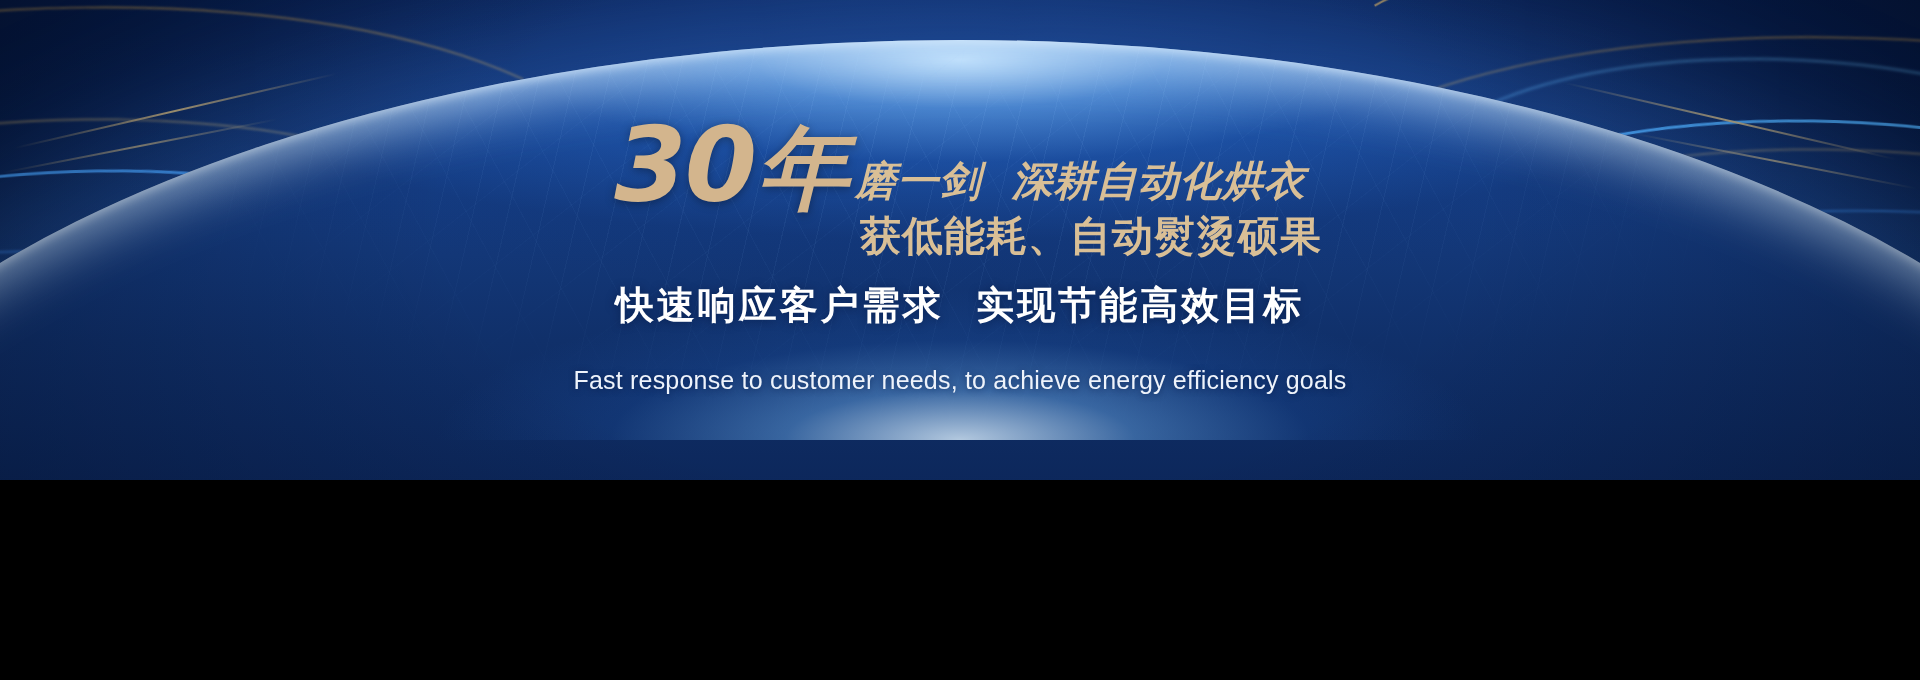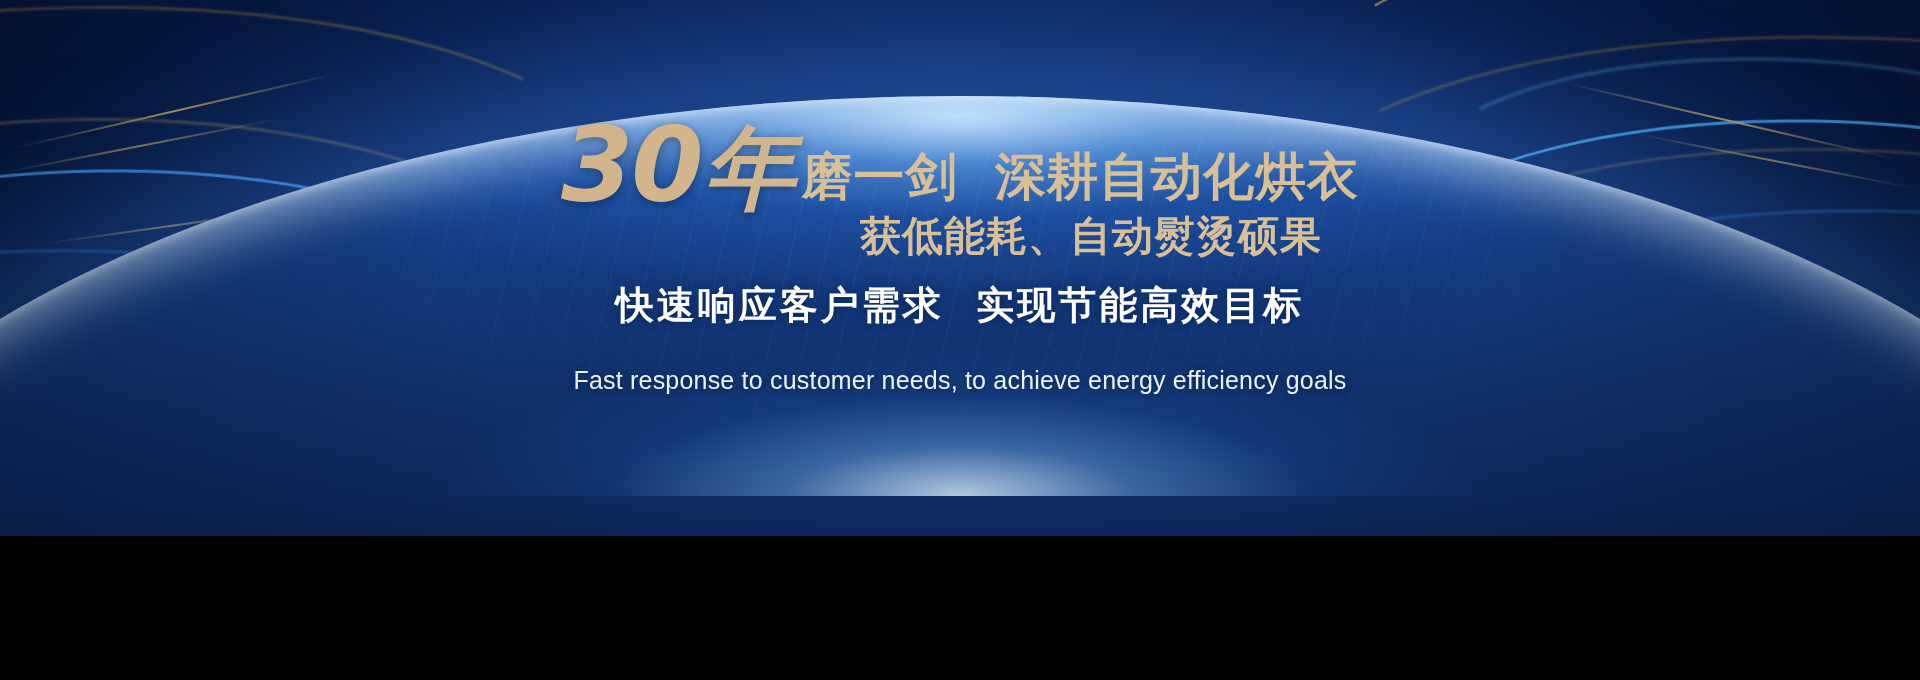--- a/index.html
+++ b/index.html
@@ -4,21 +4,21 @@
 <style>
   * { margin:0; padding:0; box-sizing:border-box; }
   html, body { background:#000; }
   body {
     width:1920px; height:680px; overflow:hidden;
     font-family:"Liberation Sans", "DejaVu Sans", sans-serif;
   }
 
   .banner {
     position:relative;
-    width:1920px; height:536px;
+    width:1920px; height:480px;
     overflow:hidden;
     background:
       radial-gradient(ellipse 900px 420px at 50% 118%, rgba(150,200,255,0.85) 0%, rgba(70,140,230,0.45) 22%, rgba(20,60,150,0.18) 45%, rgba(0,0,0,0) 68%),
       radial-gradient(ellipse 1400px 700px at 50% 100%, rgba(30,90,190,0.40) 0%, rgba(10,40,110,0.10) 55%, rgba(0,0,0,0) 80%),
       radial-gradient(ellipse 1200px 600px at 50% 38%, #123070 0%, #0a2259 38%, #061a45 70%, #04122f 100%),
       linear-gradient(180deg, #06184a 0%, #07205a 45%, #051438 100%);
   }
 
   
   .earth {
@@ -184,28 +184,29 @@
     font-size:92px;
     font-weight:bold;
     font-style:italic;
     color:#d3b58d;
     line-height:0.98;
     margin-left:2px;
     text-shadow:0 2px 10px rgba(0,0,0,0.35);
   }
   .gold-phrase {
     font-family:"DejaVu Sans", sans-serif;
-    font-size:51px;
+    font-size:41px;
     font-weight:bold;
     color:#d9bf96;
     letter-spacing:1px;
     line-height:1;
     padding-bottom:12px;
     margin-left:6px;
     white-space:pre;
+    font-style:italic;
   }
   .row2 {
     font-family:"DejaVu Sans", sans-serif;
     font-size:41px;
     font-weight:bold;
     color:#d9bf96;
     letter-spacing:1px;
     line-height:1;
     margin-left:262px;
     margin-bottom:29px;

